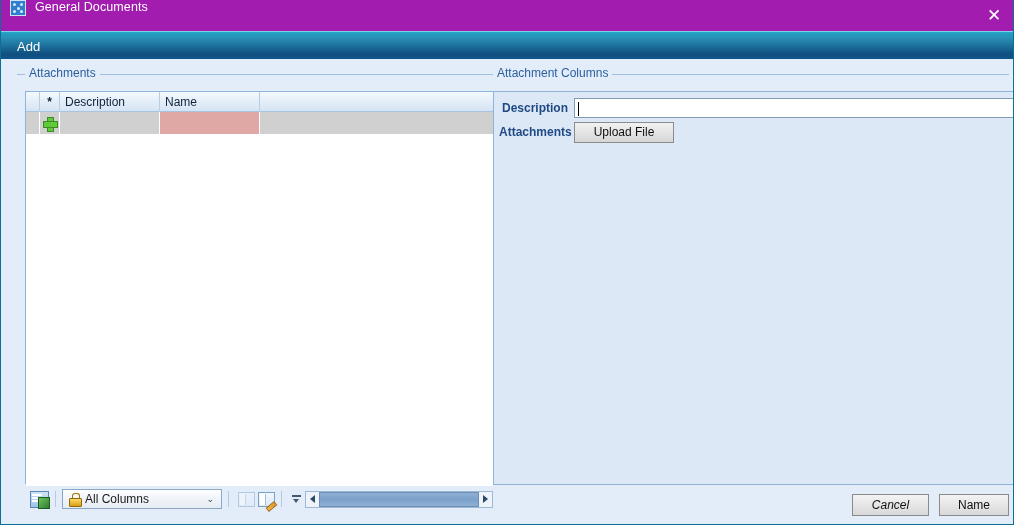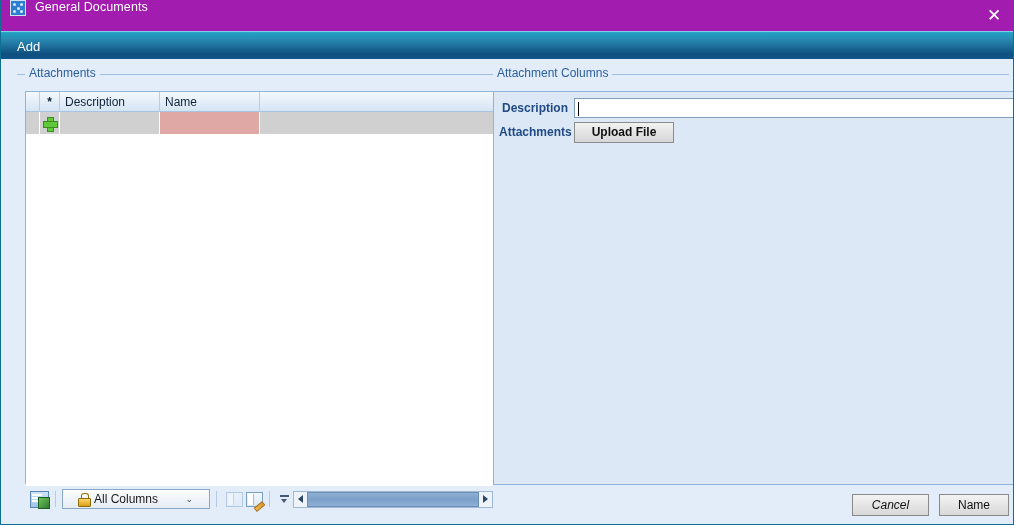--- a/index.html
+++ b/index.html
@@ -221,26 +221,26 @@
     background: linear-gradient(135deg,#6fc35a,#2e7d32);
     border: 1px solid #1b5e20;
   }
   .tb-sep {
     width: 1px; height: 16px;
     background: #b7c9de;
     margin: 0 6px;
     flex: 0 0 auto;
   }
   .combo {
-    width: 148px; height: 20px;
+    width: 160px; height: 20px;
     background: linear-gradient(to bottom, #fdfeff 0%, #f0f4f9 50%, #e6ecf4 100%);
     border: 1px solid #8aa7c6;
     display: flex;
     align-items: center;
-    padding: 0 13px;
+    padding: 0 4px;
     cursor: pointer;
     flex: 0 0 auto;
   }
   .lock-icon {
     width: 11px; height: 12px;
     position: relative;
     margin: 0 5px 0 2px;
     flex: 0 0 auto;
   }
   .lock-icon::before {
@@ -407,21 +407,20 @@
     min-width: 100px;
     padding: 0 14px;
     background: linear-gradient(to bottom,#f2f2f2 0%, #e4e4e4 50%, #d6d6d6 100%);
     border: 1px solid #8c8c8c;
     font-size: 12px;
     color: #111;
     display: flex; align-items: center; justify-content: center;
     cursor: pointer;
     font-family: "Liberation Sans", sans-serif;
     flex: 0 0 auto;
-    font-weight: bold;
   }
 
   
   .footer {
     position: absolute;
     left: 0; top: 425px;
     width: 1014px; height: 41px;
   }
   .dlg-btn {
     position: absolute;

